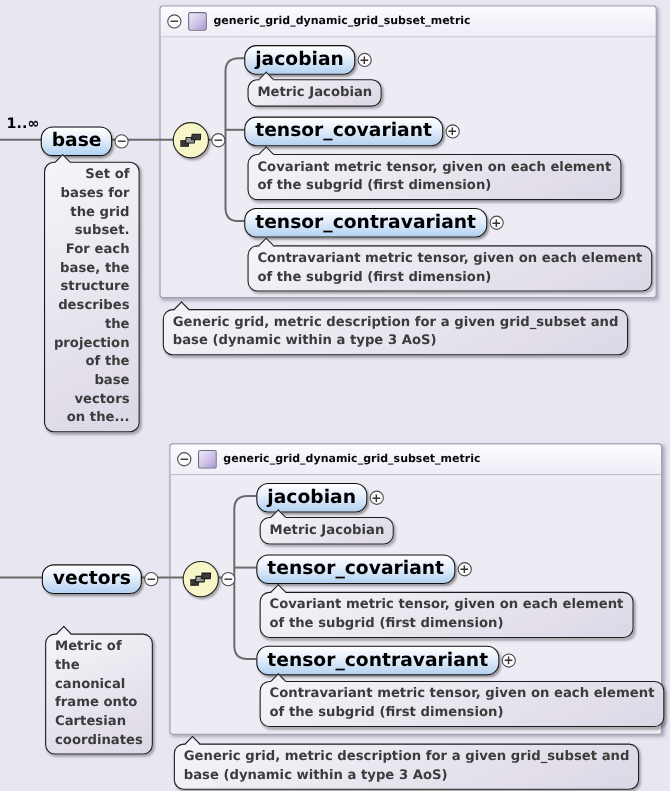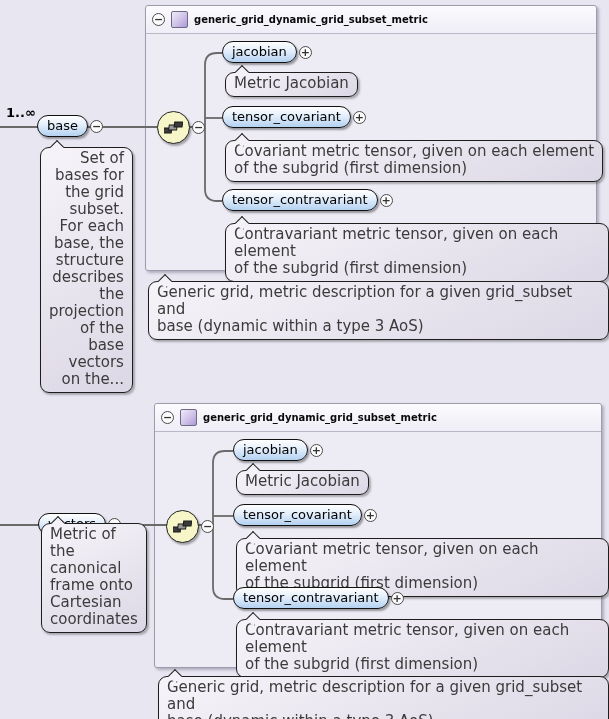--- a/index.html
+++ b/index.html
@@ -15,36 +15,36 @@
   .typebox-header{display:flex;align-items:center;gap:6px;height:27px;padding:0 6px;
     border-bottom:1px solid #bab8c7;background:linear-gradient(#fcfbfe,#efedf6);
     border-radius:3px 3px 0 0;}
   .typebox-title{font-weight:bold;font-size:10px;color:#0a0a0a;white-space:nowrap;}
   .ct-square{width:15px;height:15px;border:1px solid #6f6a84;border-radius:2px;
     background:linear-gradient(135deg,#f0eafa 0%,#cfc2e8 55%,#ab99d4 100%);}
 
   
   .row{position:absolute;display:flex;align-items:center;gap:2px;z-index:3;}
   .pill{display:inline-block;padding:2px 9px 3px 9px;border:1.5px solid #111;
-    border-radius:11px;font-weight:normal;font-size:13px;color:#000;white-space:nowrap;
+    border-radius:11px;font-weight:bold;font-size:17px;color:#000;white-space:nowrap;
     background:linear-gradient(#ffffff 0%,#e3eefb 45%,#b3d1f1 100%);
     box-shadow:1.5px 2px 2px rgba(25,25,25,.4);}
   .toggle{width:13px;height:13px;flex:0 0 13px;border:1.2px solid #4c4c4c;border-radius:50%;
     background:#fcfcfd;color:#333;font-size:11px;font-weight:bold;line-height:11px;
     display:flex;align-items:center;justify-content:center;box-sizing:border-box;}
 
   
   .seq{width:31px;height:31px;border:1.5px solid #222;border-radius:50%;
     background:#f6f6c8;display:flex;align-items:center;justify-content:center;
     box-shadow:1.5px 2px 2px rgba(25,25,25,.35);}
 
   
   .bubble{position:absolute;z-index:3;padding:2px 8px 4px 8px;border:1.4px solid #1d1d1d;
     border-radius:9px;background:linear-gradient(155deg,#f6f4f9 0%,#dcd7e5 100%);
-    font-weight:normal;font-size:15px;line-height:17px;color:#3b3b3b;white-space:pre-line;
+    font-weight:bold;font-size:12px;line-height:17px;color:#3b3b3b;white-space:pre-line;
     box-shadow:1.5px 2px 2px rgba(25,25,25,.3);}
   .bubble::before{content:"";position:absolute;top:-6px;left:11px;width:9px;height:9px;
     background:#f4f2f8;border-left:1.4px solid #1d1d1d;border-top:1.4px solid #1d1d1d;
     transform:rotate(45deg);}
 
   .card{position:absolute;z-index:3;font-weight:bold;font-size:13px;color:#000;}
 </style>
 </head>
 <body>
 
@@ -168,21 +168,21 @@
   <div class="bubble" style="left:236px;top:538px;">Covariant metric tensor, given on each element
 of the subgrid (first dimension)</div>
 
   <div class="row" style="left:233px;top:587px;">
     <div class="pill">tensor_contravariant</div>
     <div class="toggle">+</div>
   </div>
   <div class="bubble" style="left:236px;top:619px;">Contravariant metric tensor, given on each element
 of the subgrid (first dimension)</div>
 
-  <div class="bubble" style="left:41px;top:523px;">Metric of
+  <div class="bubble" style="left:41px;top:576px;">Metric of
 the
 canonical
 frame onto
 Cartesian
 coordinates</div>
 
   <div class="bubble" style="left:158px;top:676px;">Generic grid, metric description for a given grid_subset and
 base (dynamic within a type 3 AoS)</div>
 
 </div>

